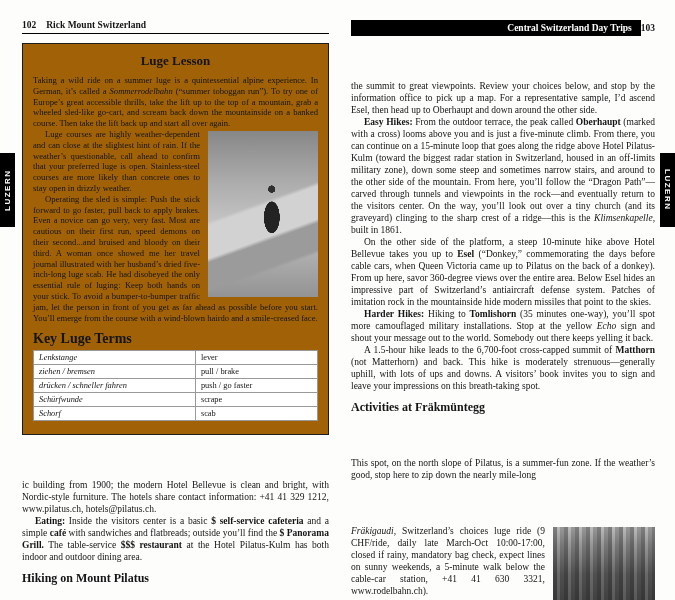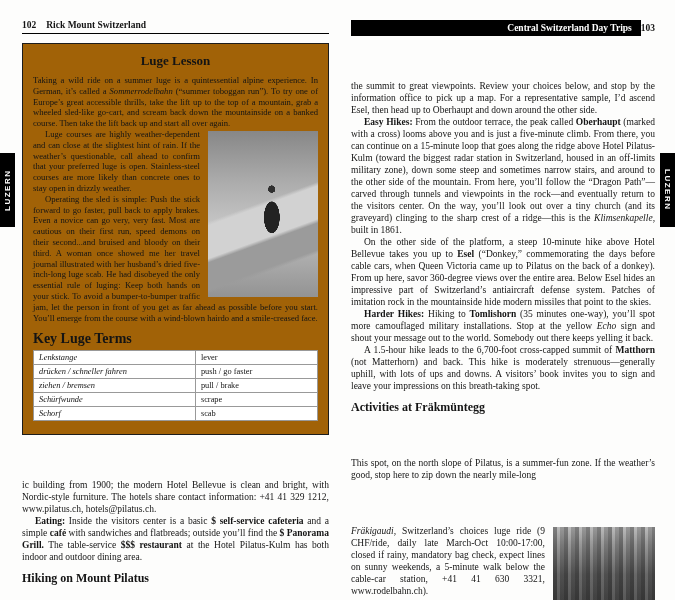--- a/index.html
+++ b/index.html
@@ -111,26 +111,26 @@
         </div>
       </div>
       <div class="terms-title">Key Luge Terms</div>
       <table class="terms">
         <tbody>
           <tr>
             <td class="de">Lenkstange</td>
             <td>lever</td>
           </tr>
           <tr>
+            <td class="de">ziehen / bremsen</td>
+            <td>pull / brake</td>
+          </tr>
+          <tr>
             <td class="de">drücken / schneller fahren</td>
             <td>push / go faster</td>
-          </tr>
-          <tr>
-            <td class="de">ziehen / bremsen</td>
-            <td>pull / brake</td>
           </tr>
           <tr>
             <td class="de">Schürfwunde</td>
             <td>scrape</td>
           </tr>
           <tr>
             <td class="de">Schorf</td>
             <td>scab</td>
           </tr>
         </tbody>

